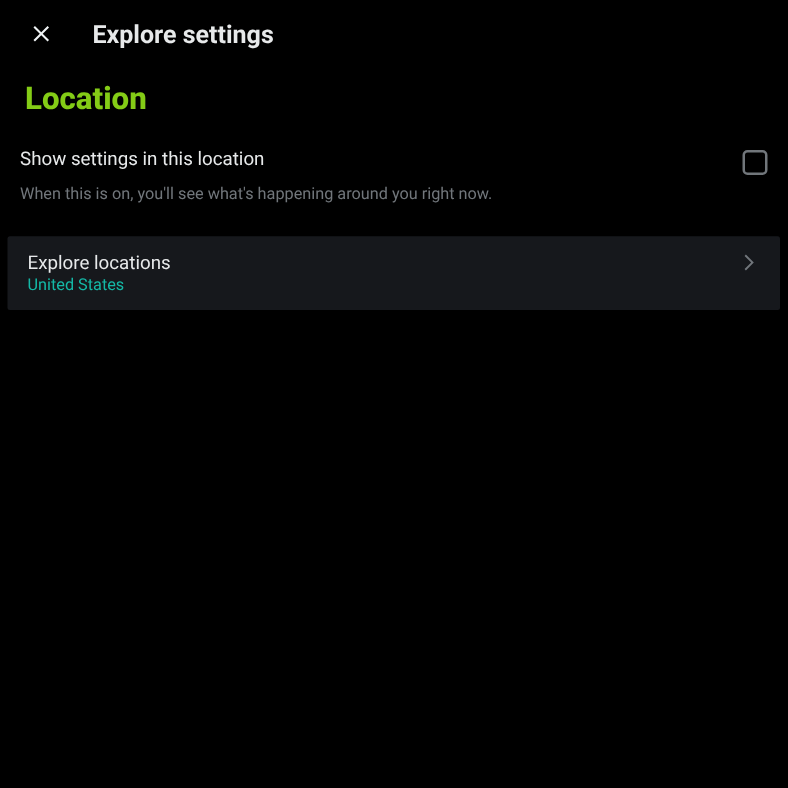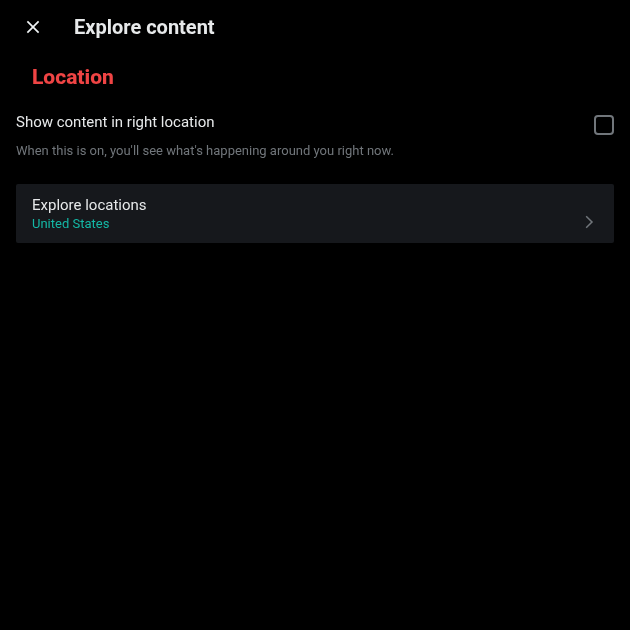--- a/index.html
+++ b/index.html
@@ -30,24 +30,24 @@
       cursor: pointer;
       border-radius: 50%;
       margin-right: 24px;
     }
     .header-title {
       font-size: 20px;
       font-weight: 700;
       color: #e7e9ea;
     }
     .section-title {
-      font-size: 21px;
+      font-size: 25px;
       font-weight: 800;
-      color: #ef4444;
-      padding: 12px 32px;
+      color: #84cc16;
+      padding: 12px 20px;
     }
     .setting-item {
       padding: 12px 16px;
       display: flex;
       align-items: flex-start;
       justify-content: space-between;
     }
     .setting-text {
       flex: 1;
       margin-right: 16px;
@@ -68,25 +68,25 @@
       height: 20px;
       border: 2px solid #71767b;
       border-radius: 4px;
       cursor: pointer;
       flex-shrink: 0;
       margin-top: 2px;
     }
     .nav-item {
       padding: 12px 16px;
       display: flex;
-      align-items: flex-end;
+      align-items: flex-start;
       justify-content: space-between;
       cursor: pointer;
       background: #16181c;
-      margin: 0 16px;
+      margin: 0 6px;
       border-radius: 2px;
     }
     .nav-text {
       flex: 1;
     }
     .nav-label {
       font-size: 15px;
       color: #e7e9ea;
       margin-bottom: 2px;
     }
@@ -104,28 +104,28 @@
   </style>
 </head>
 <body>
 
 <div class="header">
   <div class="close-btn">
     <svg width="20" height="20" viewBox="0 0 24 24" fill="#eff3f4">
       <path d="M10.59 12L4.54 5.96l1.42-1.42L12 10.59l6.04-6.05 1.42 1.42L13.41 12l6.05 6.04-1.42 1.42L12 13.41l-6.04 6.05-1.42-1.42L10.59 12z"></path>
     </svg>
   </div>
-  <h1 class="header-title">Explore content</h1>
+  <h1 class="header-title">Explore settings</h1>
 </div>
 
 <h2 class="section-title">Location</h2>
 
 <div class="setting-item">
   <div class="setting-text">
-    <div class="setting-label">Show content in right location</div>
+    <div class="setting-label">Show settings in this location</div>
     <div class="setting-description">When this is on, you'll see what's happening around you right now.</div>
   </div>
   <div class="checkbox"></div>
 </div>
 
 <div class="spacer"></div>
 
 <div class="nav-item">
   <div class="nav-text">
     <div class="nav-label">Explore locations</div>

